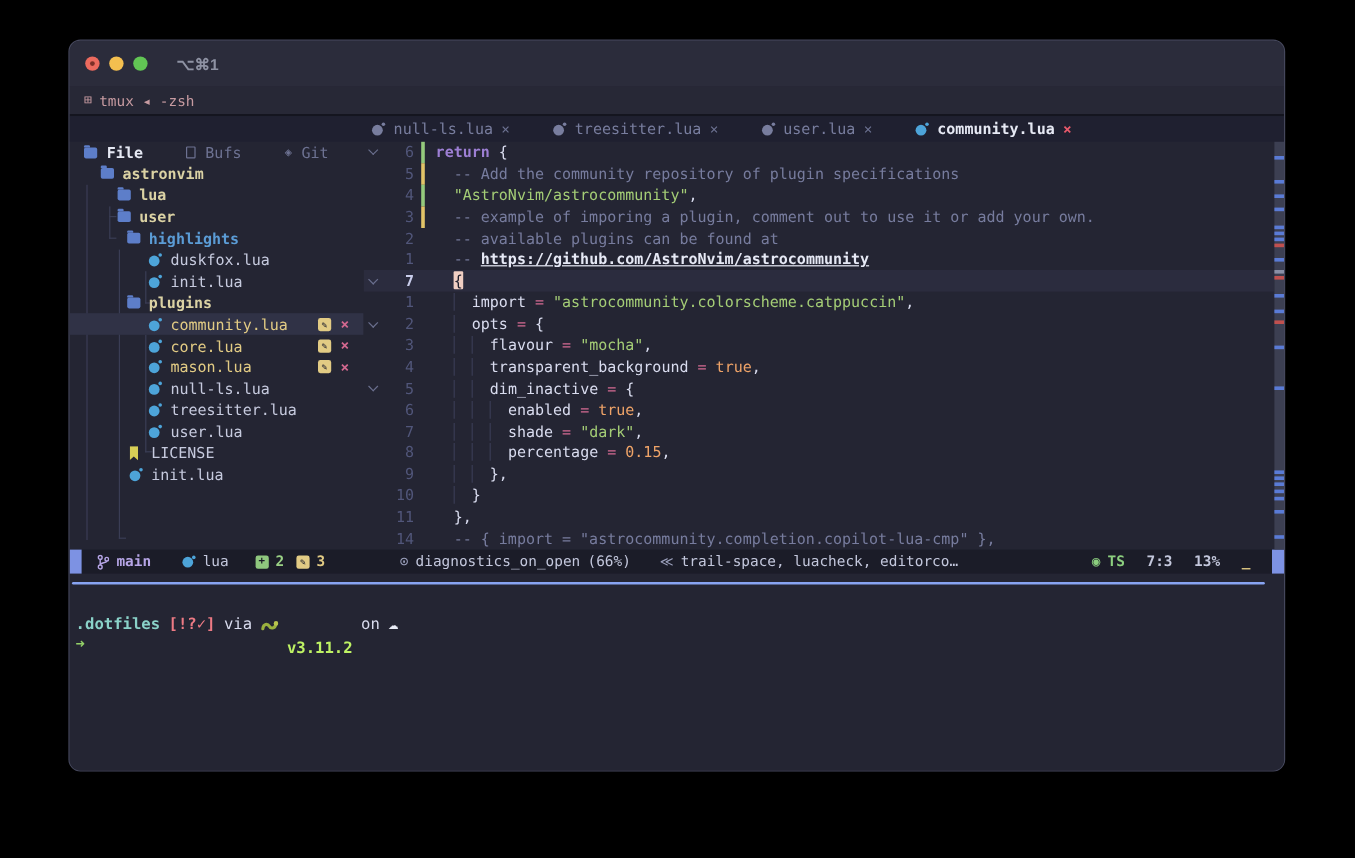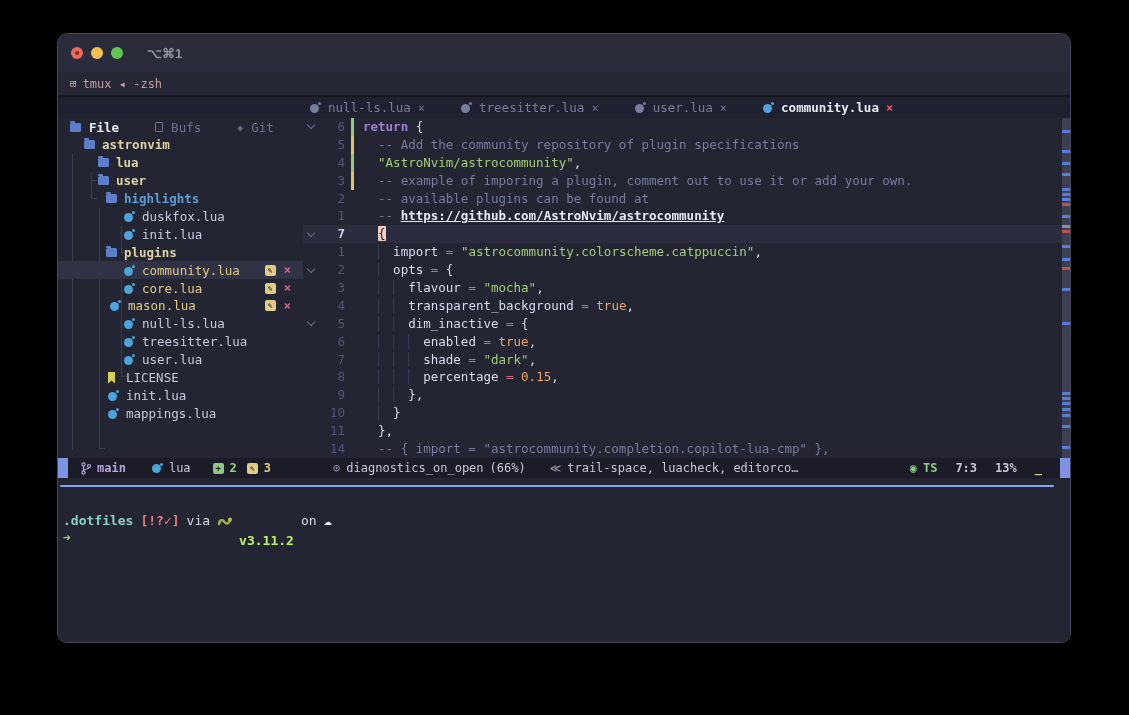--- a/index.html
+++ b/index.html
@@ -216,21 +216,21 @@
               </span>
             </div>
             <div class="trow" style="padding-left: 66px;">
               <span class="ilua"></span>
               <span class="lbl mod">core.lua</span>
               <span class="badges">
                 <span class="bpencil">✎</span>
                 <span class="bclose">×</span>
               </span>
             </div>
-            <div class="trow" style="padding-left: 52px;">
+            <div class="trow" style="padding-left: 66px;">
               <span class="ilua"></span>
               <span class="lbl mod">mason.lua</span>
               <span class="badges">
                 <span class="bpencil">✎</span>
                 <span class="bclose">×</span>
               </span>
             </div>
             <div class="trow" style="padding-left: 66px;">
               <span class="ilua"></span>
               <span class="lbl file">null-ls.lua</span>
@@ -243,24 +243,20 @@
               <span class="ilua"></span>
               <span class="lbl file">user.lua</span>
             </div>
             <div class="trow" style="padding-left: 50px;">
               <span class="iribbon"></span>
               <span class="lbl file">LICENSE</span>
             </div>
             <div class="trow" style="padding-left: 50px;">
               <span class="ilua"></span>
               <span class="lbl file">init.lua</span>
-            </div>
-            <div class="trow" style="padding-left: 50px;">
-              <span class="ilua"></span>
-              <span class="lbl file">mappings.lua</span>
             </div>
           </div>
       </div>
 
       <div class="editor">
         <div id="code">
             <div class="crow"><span class="foldcol"><span class="chev"></span></span><span class="numcol">6</span><span class="signcol"><span class="sbar s-add"></span></span><span class="codecol"><span class="tk-kw">return</span><span class="tk-fg"> {</span></span></div>
             <div class="crow"><span class="foldcol"></span><span class="numcol">5</span><span class="signcol"><span class="sbar s-chg"></span></span><span class="codecol"><span class="tk-com">  -- Add the community repository of plugin specifications</span></span></div>
             <div class="crow"><span class="foldcol"></span><span class="numcol">4</span><span class="signcol"><span class="sbar s-add"></span></span><span class="codecol"><span class="tk-str">  "AstroNvim/astrocommunity"</span><span class="tk-fg">,</span></span></div>
             <div class="crow"><span class="foldcol"></span><span class="numcol">3</span><span class="signcol"><span class="sbar s-chg"></span></span><span class="codecol"><span class="tk-com">  -- example of imporing a plugin, comment out to use it or add your own.</span></span></div>

